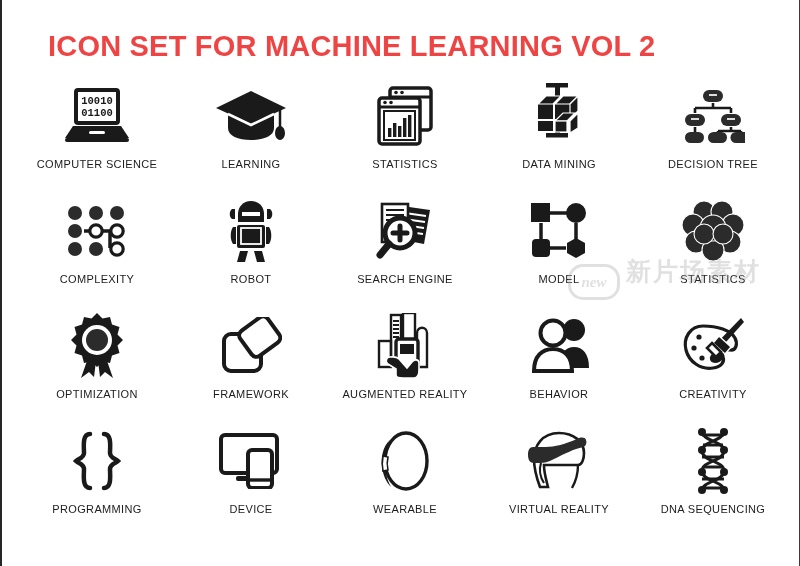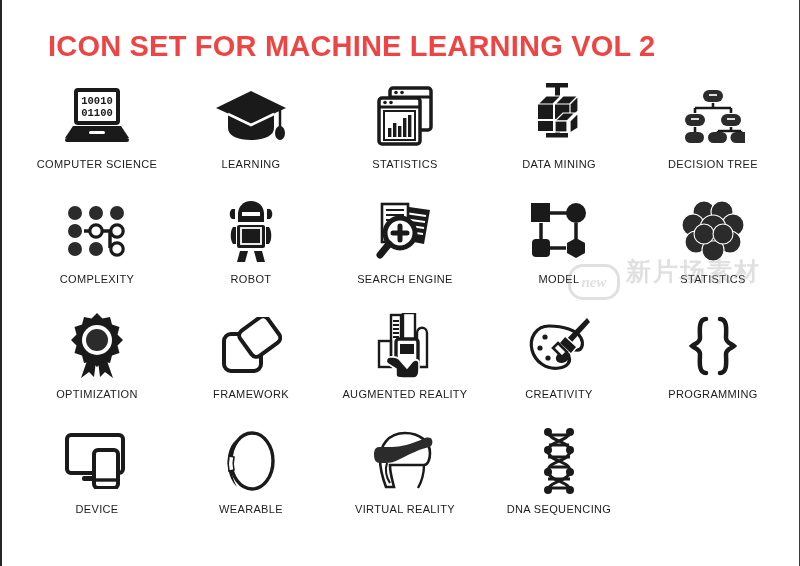--- a/index.html
+++ b/index.html
@@ -332,20 +332,31 @@
           <rect x="5" y="28" width="12" height="26" fill="none" stroke="#1a1a1a" stroke-width="2.4"></rect>
           <path d="M19 8 L25 8 M19 12 L25 12 M19 16 L25 16 M19 20 L25 20 M19 24 L25 24" stroke="#1a1a1a" stroke-width="1.8"></path>
           <rect x="22" y="26" width="22" height="30" rx="3" fill="#ffffff" stroke="#1a1a1a" stroke-width="3.4"></rect>
           <rect x="26" y="31" width="14" height="10" fill="#1a1a1a"></rect>
           <path d="M16 44 C12 44 11 49 14 51 L22 56 L22 62 C22 65 26 65 29 65 L40 65 C44 65 45 61 45 57 L45 50 C45 46 40 46 38 49 L33 55 L25 46 C22 43 19 44 16 44 Z" fill="#1a1a1a" stroke="#ffffff" stroke-width="1.6"></path>
         </svg>
       </div>
       <div class="cap">AUGMENTED REALITY</div>
     </div>
 
+    <div class="cell">
+      <div class="icon-box">
+        <svg width="62" height="56" viewBox="0 0 62 56">
+          <circle cx="46" cy="12" r="11" fill="#1a1a1a"></circle>
+          <path d="M30 50 C30 36 38 29 46 29 C55 29 61 36 61 50 Z" fill="#1a1a1a"></path>
+          <circle cx="25" cy="15" r="12.5" fill="#ffffff" stroke="#1a1a1a" stroke-width="4"></circle>
+          <path d="M6 53 C6 38 14 31 25 31 C36 31 44 38 44 53 Z" fill="#ffffff" stroke="#1a1a1a" stroke-width="4"></path>
+        </svg>
+      </div>
+      <div class="cap">BEHAVIOR</div>
+    </div>
 
     <div class="cell">
       <div class="icon-box">
         <svg width="64" height="60" viewBox="0 0 64 60">
           <path d="M22 10 C9 10 2 22 5 34 C8 46 20 54 32 52 C40 51 44 46 42 41 C40 36 44 33 49 34 C55 35 57 28 54 22 C50 14 36 10 22 10 Z" fill="#ffffff" stroke="#1a1a1a" stroke-width="3.2"></path>
           <circle cx="18" cy="21" r="2.6" fill="#1a1a1a"></circle>
           <circle cx="13" cy="32" r="2.6" fill="#1a1a1a"></circle>
           <circle cx="21" cy="42" r="2.6" fill="#1a1a1a"></circle>
           <ellipse cx="36" cy="41" rx="7.5" ry="5.5" fill="#1a1a1a" transform="rotate(-25 36 41)"></ellipse>
           <path d="M60 2 L63 6 L36 36 L31 32 Z" fill="#1a1a1a"></path>

